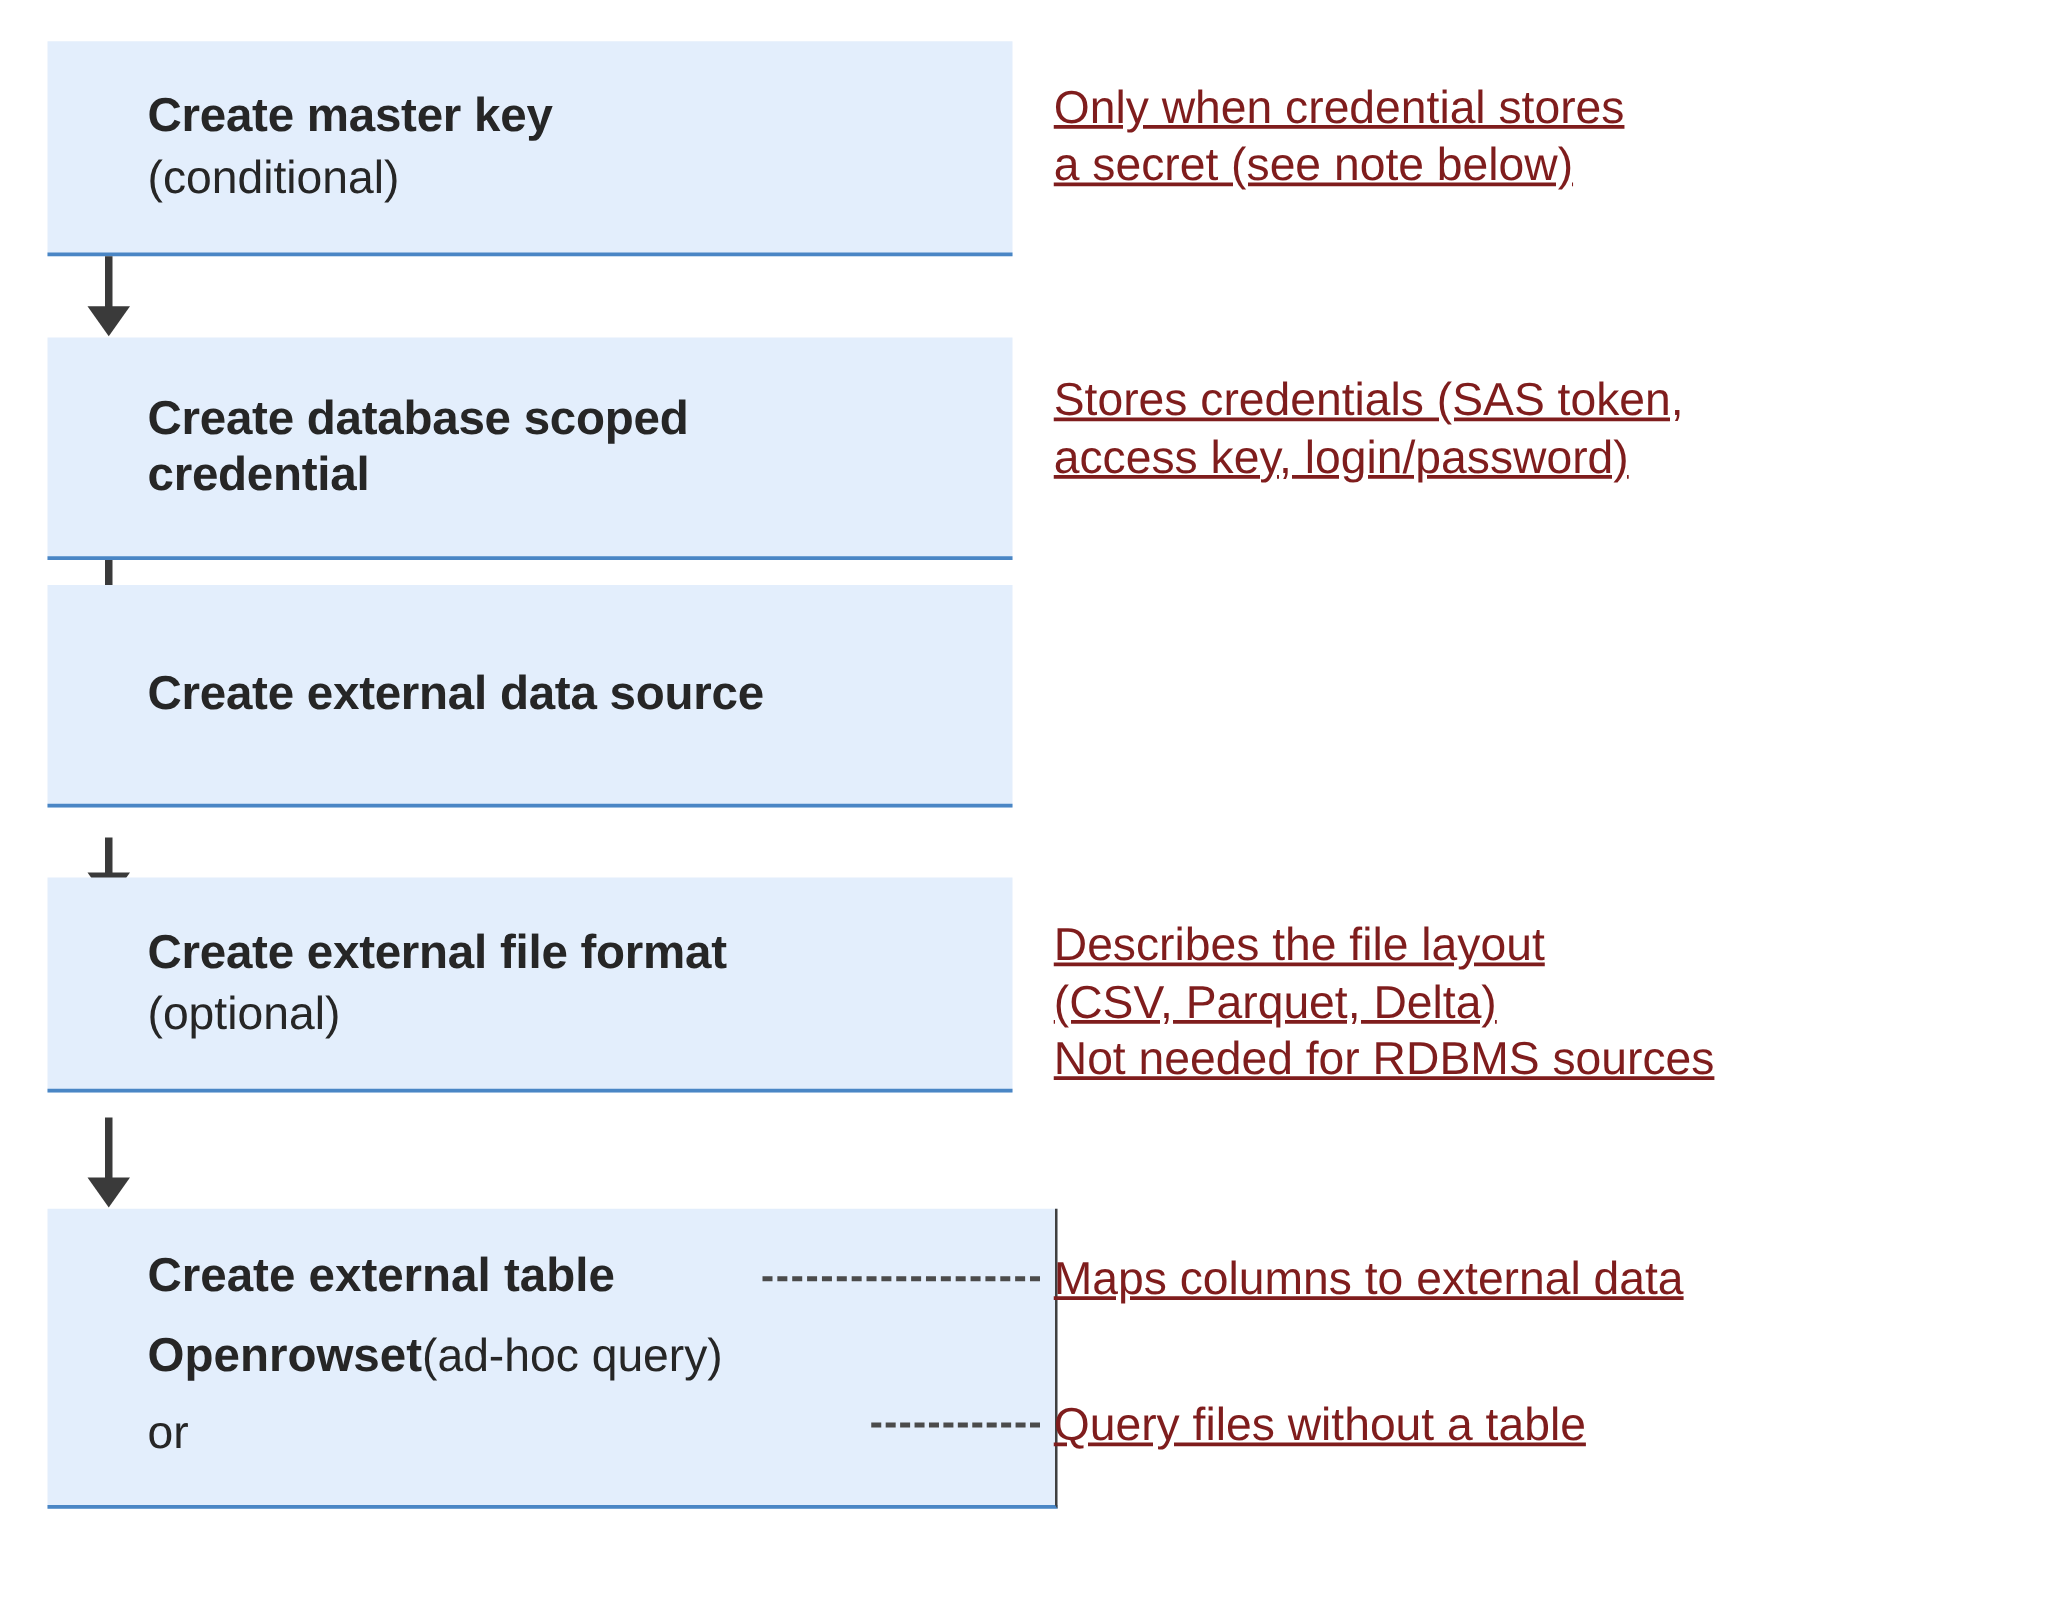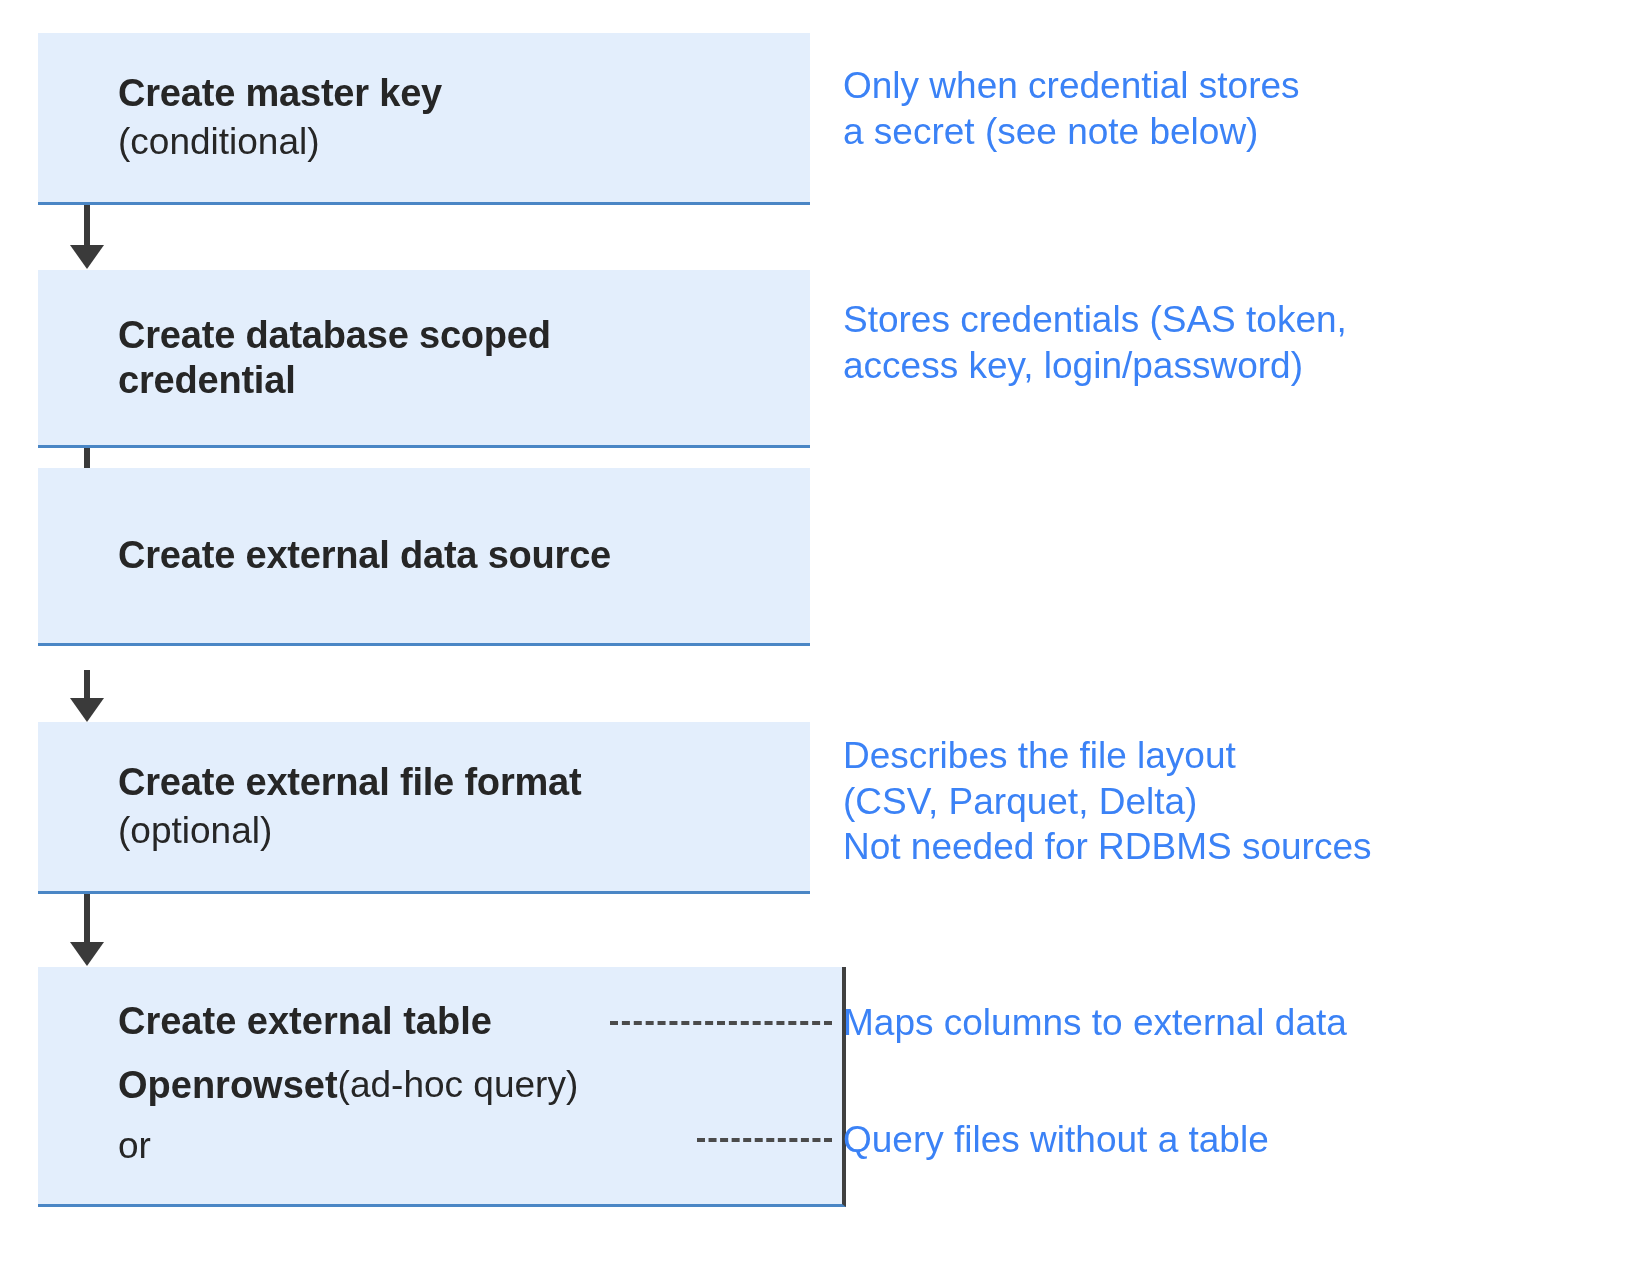--- a/index.html
+++ b/index.html
@@ -49,24 +49,24 @@
     font-weight: normal;
     font-size: 37px;
     line-height: 1.2;
     color: #262626;
     margin-top: 4px;
   }
 
   #box-1 { top: 33px;  width: 772px; height: 172px; }
   #box-2 { top: 270px; width: 772px; height: 178px; }
   #box-3 { top: 468px; width: 772px; height: 178px; }
-  #box-4 { top: 722px; width: 772px; height: 172px; }
+  #box-4 { top: 702px; width: 772px; height: 172px; }
   #box-5 {
     top: 967px; width: 808px; height: 240px;
-    border-right: 4px solid #404040;
+    border-right: 2px solid #404040;
     justify-content: flex-start;
     padding-top: 22px;
   }
 
   
   .row5 {
     display: flex;
     align-items: center;
     height: 64px;
   }
@@ -115,23 +115,24 @@
   }
   #dash-1 { left: 610px; top: 1021px; width: 222px; }
   #dash-2 { left: 697px; top: 1138px; width: 135px; }
 
   
   .note {
     position: absolute;
     left: 843px;
     font-size: 37px;
     line-height: 1.23;
-    color: #3b82f6;
+    color: #7f1d1d;
     white-space: pre-line;
     font-weight: normal;
+    text-decoration: underline;
   }
   #note-1 { top: 63px; }
   #note-2 { top: 297px; }
   #note-3 { top: 520px; }
   #note-4 { top: 733px; }
   #note-5 { top: 1000px; }
   #note-6 { top: 1117px; }
 </style>
 </head>
 <body>

